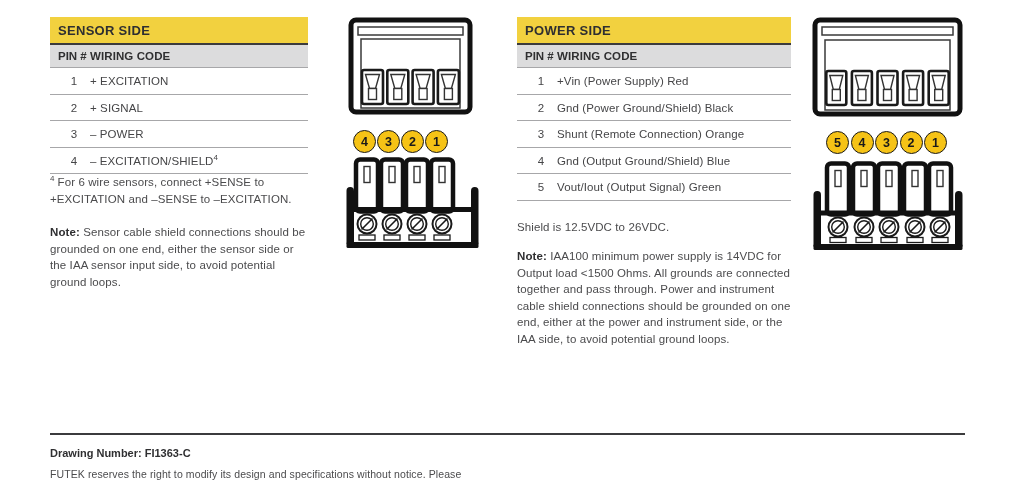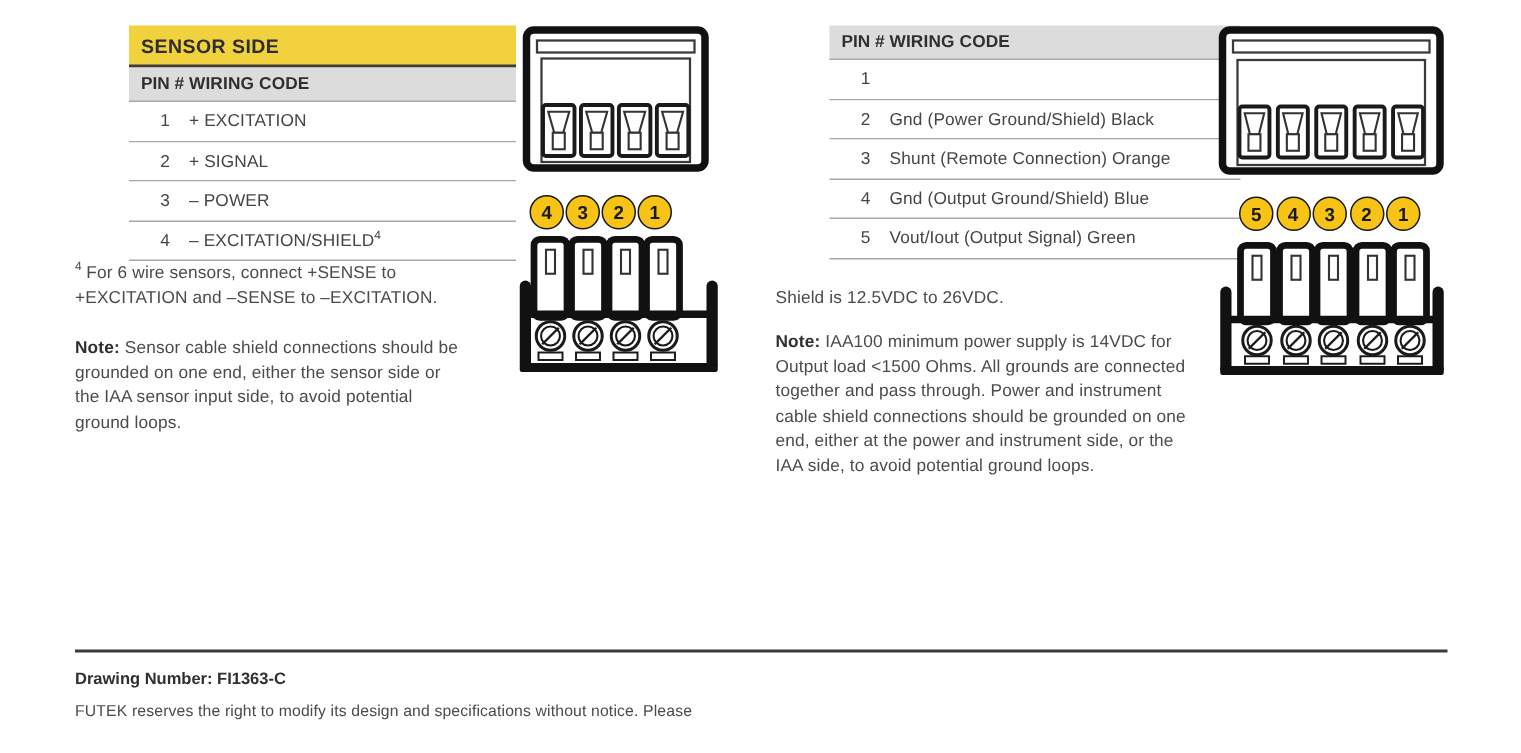--- a/index.html
+++ b/index.html
@@ -6,21 +6,21 @@
   body{
     width:1014px;height:502px;position:relative;overflow:hidden;
     background:#ffffff;
     font-family:"Liberation Sans","DejaVu Sans",sans-serif;
     color:var(--text-body,#4b4b4d);
     -webkit-font-smoothing:antialiased;
   }
   .abs{position:absolute;}
 
   
-  .tbl{width:100%;margin-left:36px;}
+  .tbl{width:100%;}
   .tbl-title{
     background:var(--table-header-yellow,#F2D13F);
     color:var(--text-dark,#2f2f31);
     font-weight:bold;font-size:13px;letter-spacing:.3px;
     padding:6px 8px 5px 8px;
     border-bottom:2px solid var(--line-dark,#3b3b3d);
   }
   .tbl-head{
     background:var(--column-header-gray,#DCDCDD);
     color:var(--text-dark,#2f2f31);
@@ -166,26 +166,28 @@
     <use href="#screwS" x="97" y="67"></use>
     <rect x="14" y="78" width="16" height="5" fill="#fff" stroke="#1a1a1a" stroke-width="1.3"></rect>
     <rect x="39" y="78" width="16" height="5" fill="#fff" stroke="#1a1a1a" stroke-width="1.3"></rect>
     <rect x="64" y="78" width="16" height="5" fill="#fff" stroke="#1a1a1a" stroke-width="1.3"></rect>
     <rect x="89" y="78" width="16" height="5" fill="#fff" stroke="#1a1a1a" stroke-width="1.3"></rect>
   </svg>
 </div>
 
 <section class="abs" style="left:517px;top:17px;width:274px;">
   <div class="tbl">
+    <div class="tbl-title">POWER SIDE</div>
     <div class="tbl-head">
       <span class="c-pin" style="text-align:left;">PIN #</span>
       <span class="c-code">WIRING CODE</span>
     </div>
     <div class="tbl-row">
       <span class="c-pin">1</span>
+      <span class="c-code">+Vin (Power Supply) Red</span>
     </div>
     <div class="tbl-row">
       <span class="c-pin">2</span>
       <span class="c-code">Gnd (Power Ground/Shield) Black</span>
     </div>
     <div class="tbl-row">
       <span class="c-pin">3</span>
       <span class="c-code">Shunt (Remote Connection) Orange</span>
     </div>
     <div class="tbl-row">

